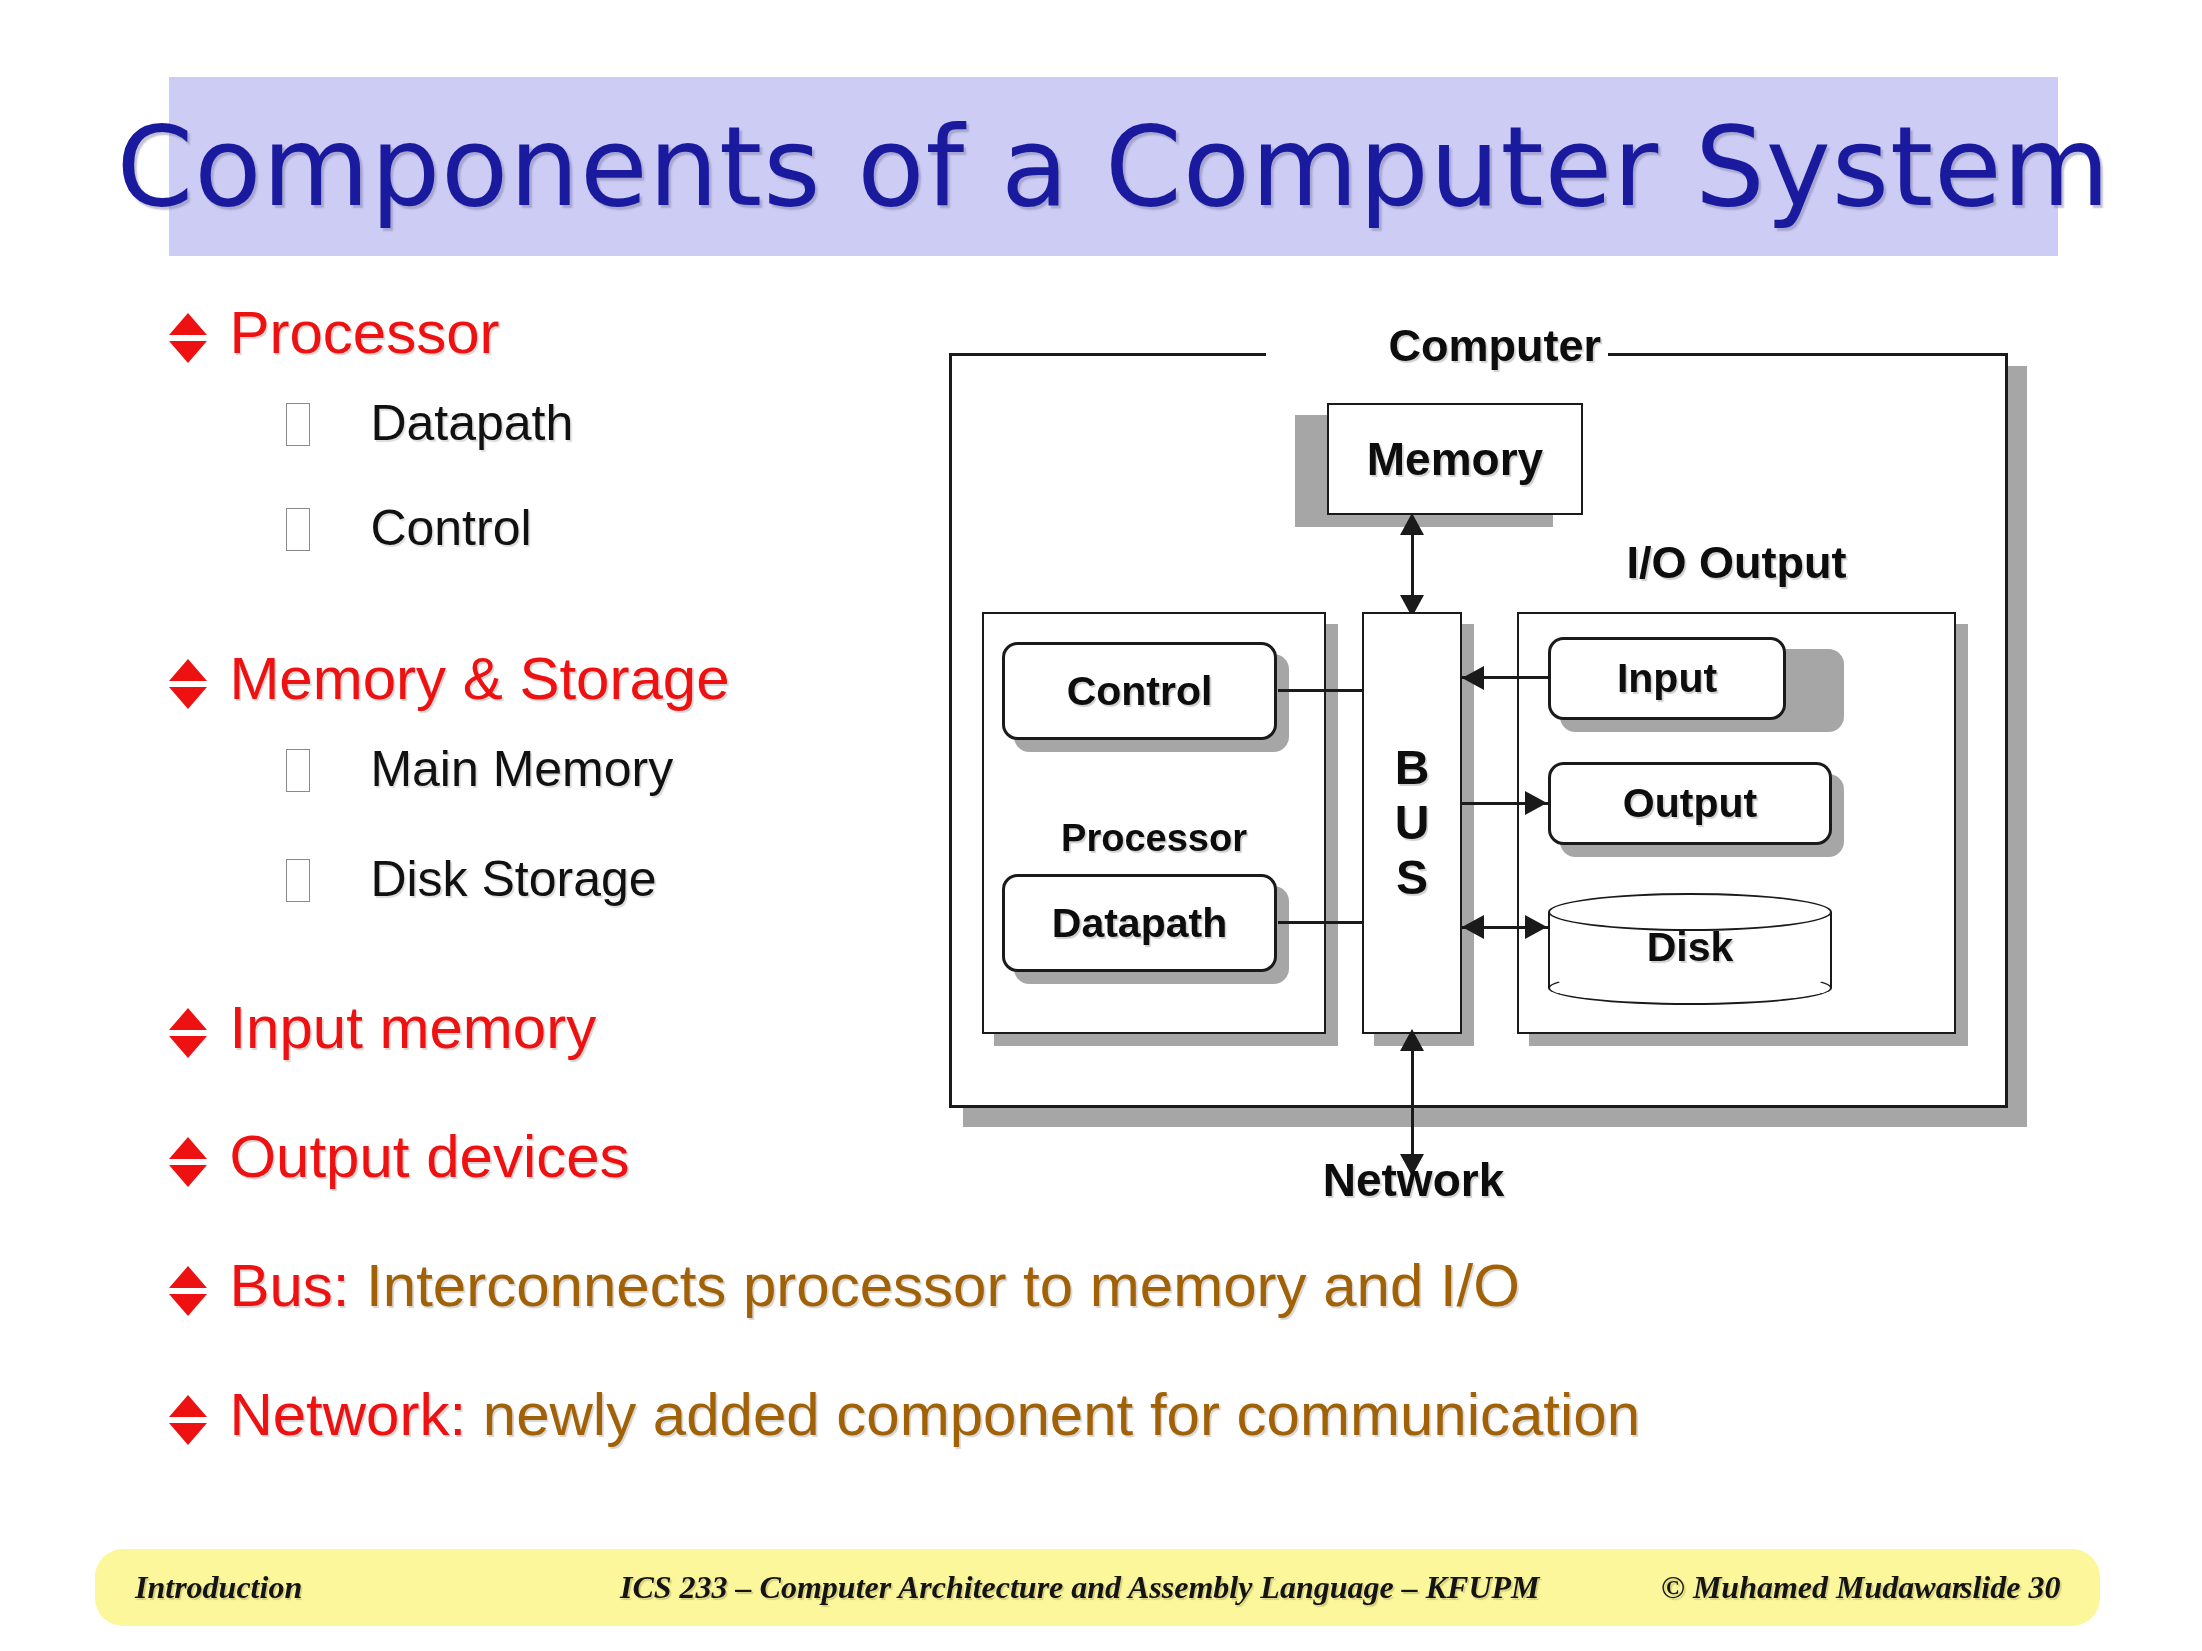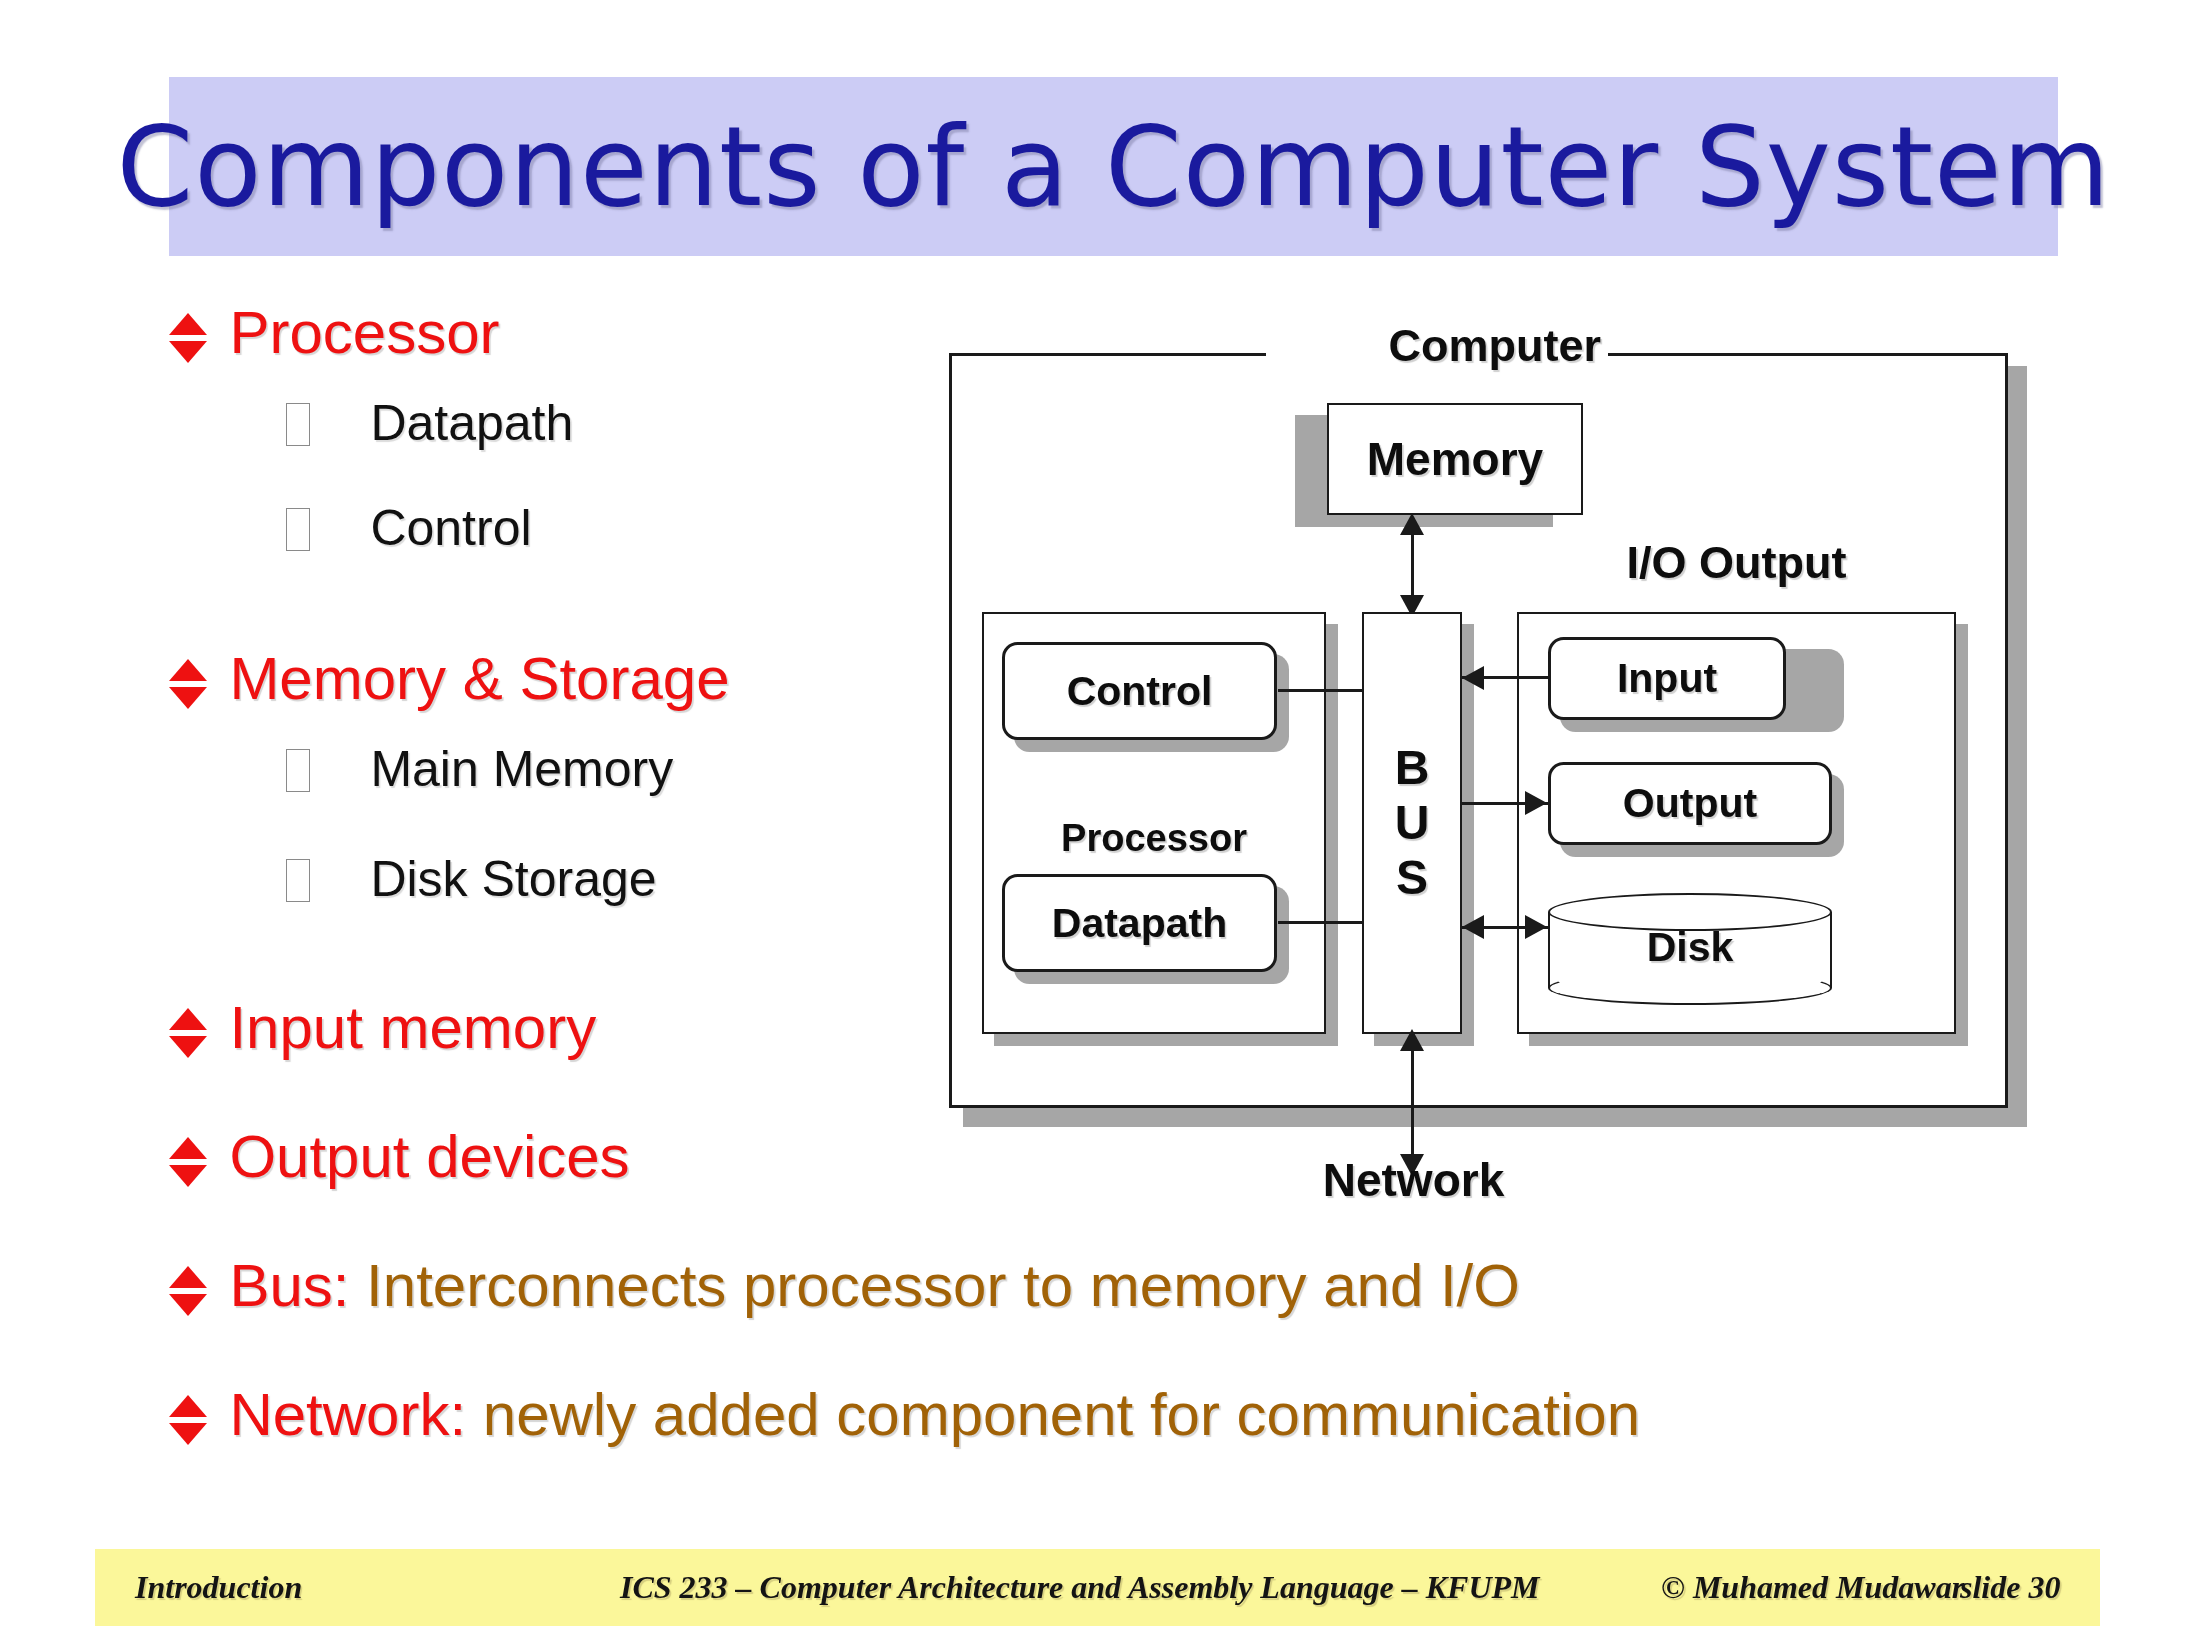--- a/index.html
+++ b/index.html
@@ -129,20 +129,21 @@
   .ar-dn{border-left:12px solid transparent;border-right:12px solid transparent;border-top:22.4px solid #1a1a1a;}
   .ar-lf{border-top:12px solid transparent;border-bottom:12px solid transparent;border-right:22.4px solid #1a1a1a;}
   .ar-rt{border-top:12px solid transparent;border-bottom:12px solid transparent;border-left:22.4px solid #1a1a1a;}
 
   #lbl-network{position:absolute;left:301px;top:809px;width:327px;text-align:center;font-size:46px;}
 
   
   #footer{
     position:absolute;left:95px;top:1549px;width:2005px;height:77px;
     background:#fbf79a;
+    border-radius:28px;
   }
   .ft{
     position:absolute;top:0;height:77px;display:flex;align-items:center;
     font-family:"Liberation Serif", serif;font-style:italic;font-weight:bold;
     font-size:32px;color:#141414;white-space:nowrap;
     text-shadow:1.7px 1.7px 0.9px rgba(190,180,110,.6);
   }
   #ft-left{left:40px;}
   #ft-center{left:525px;}
   #ft-copy{left:1566px;}

